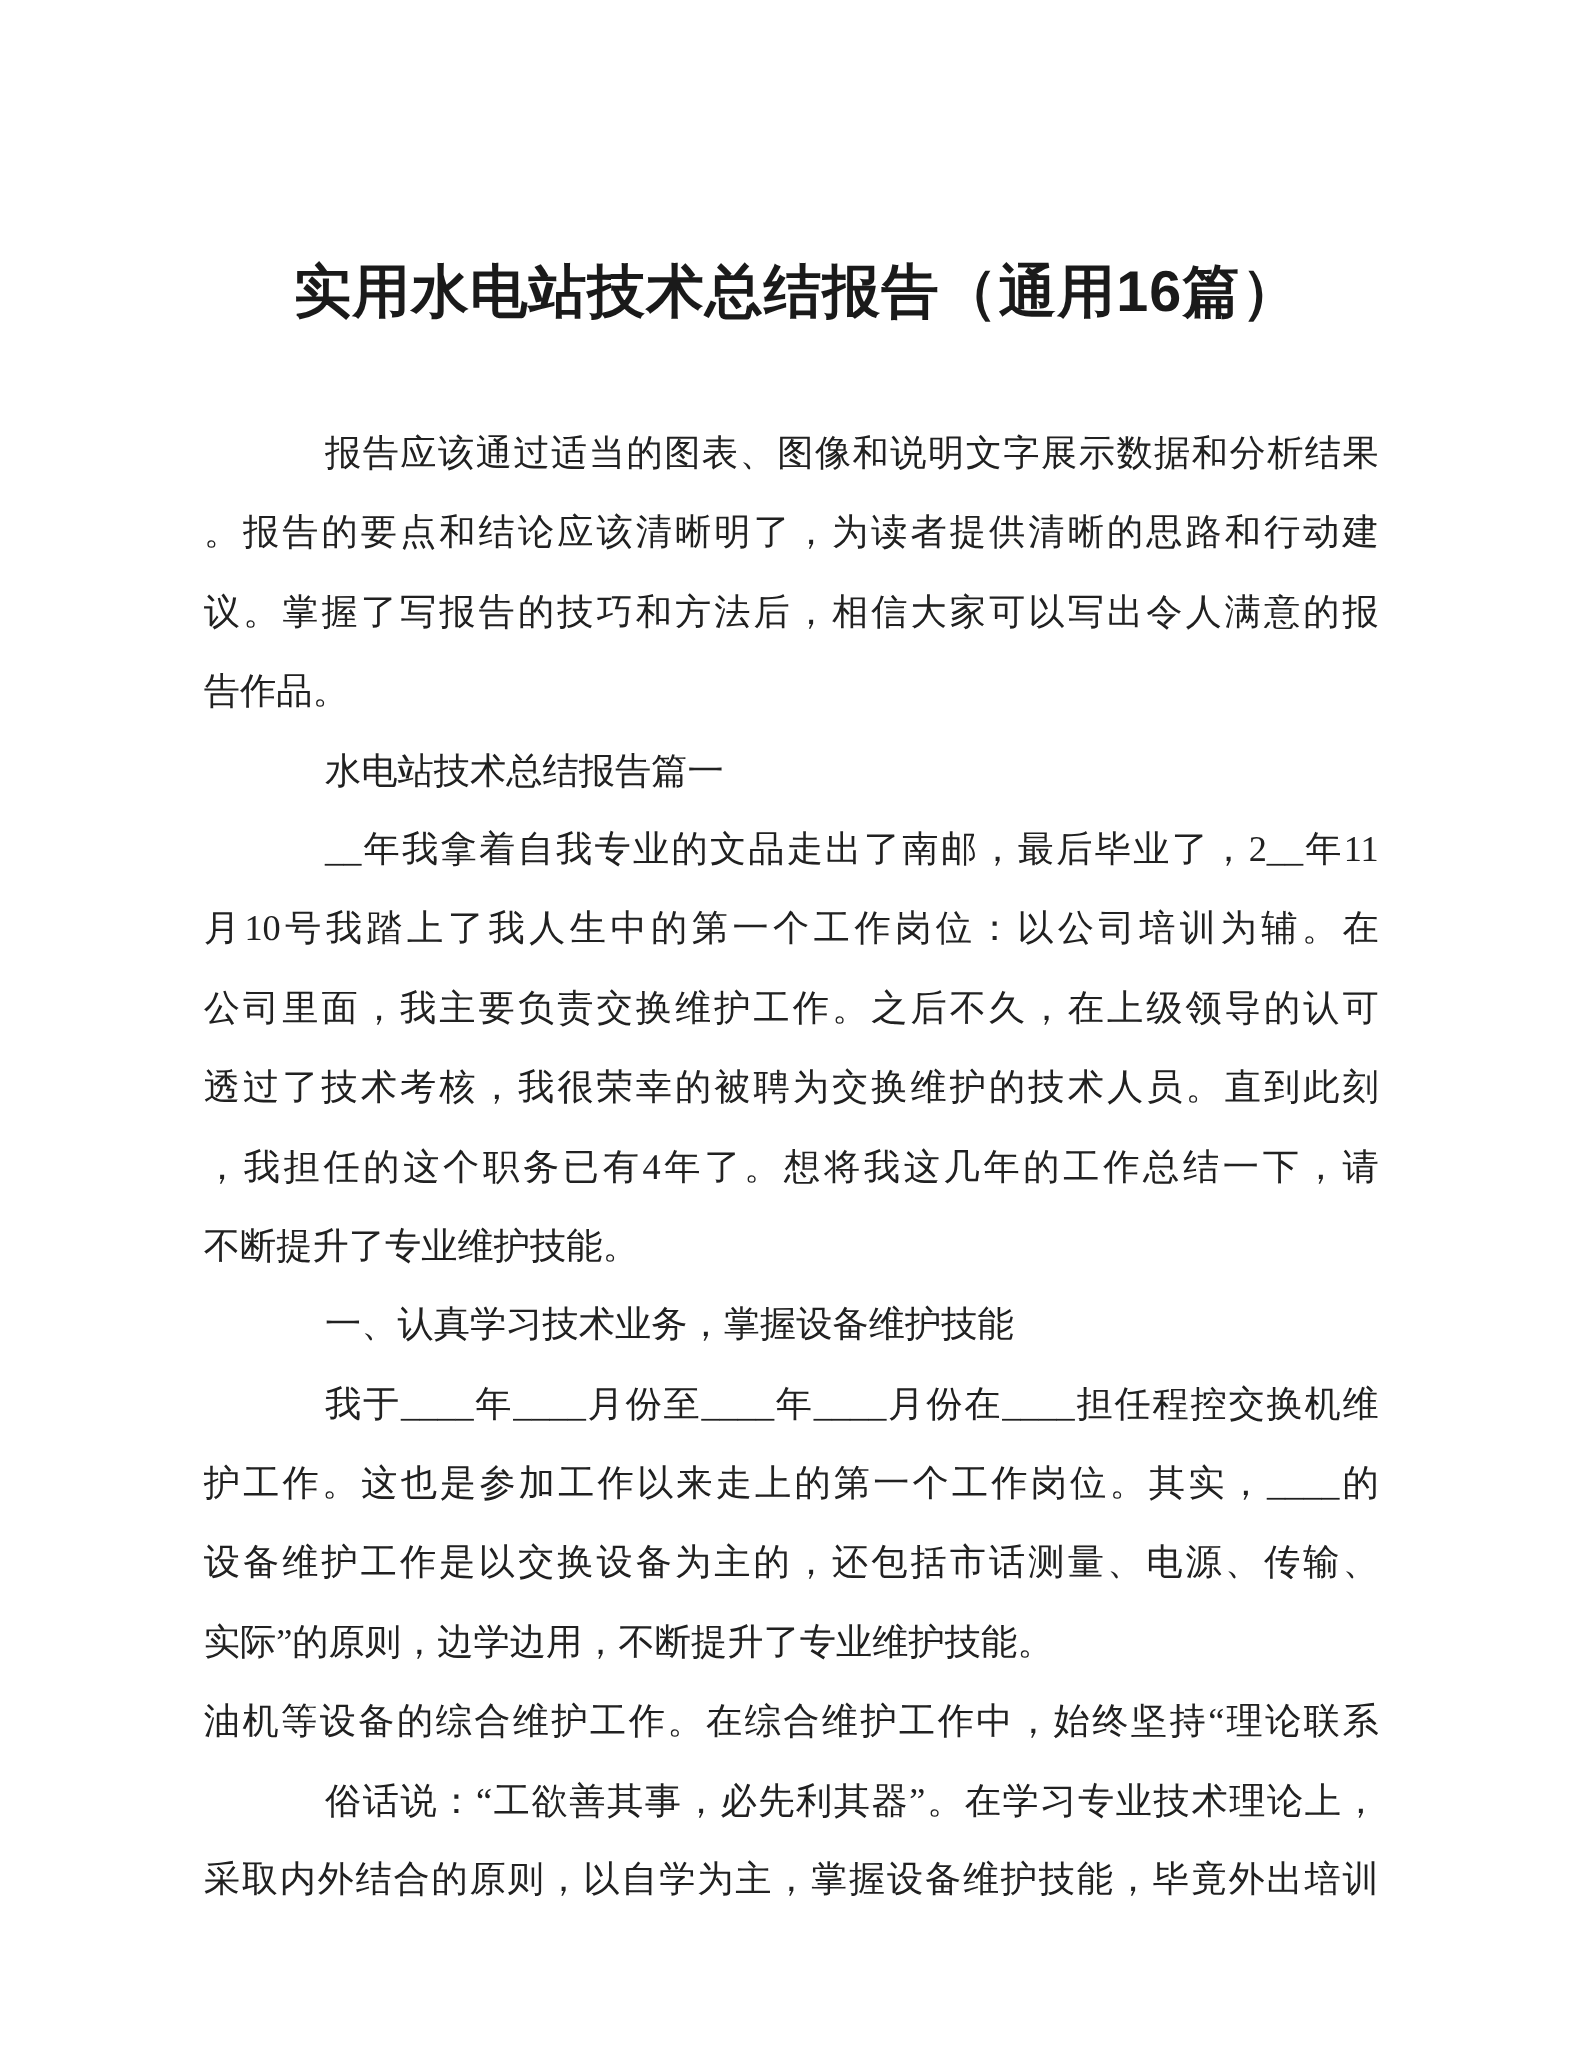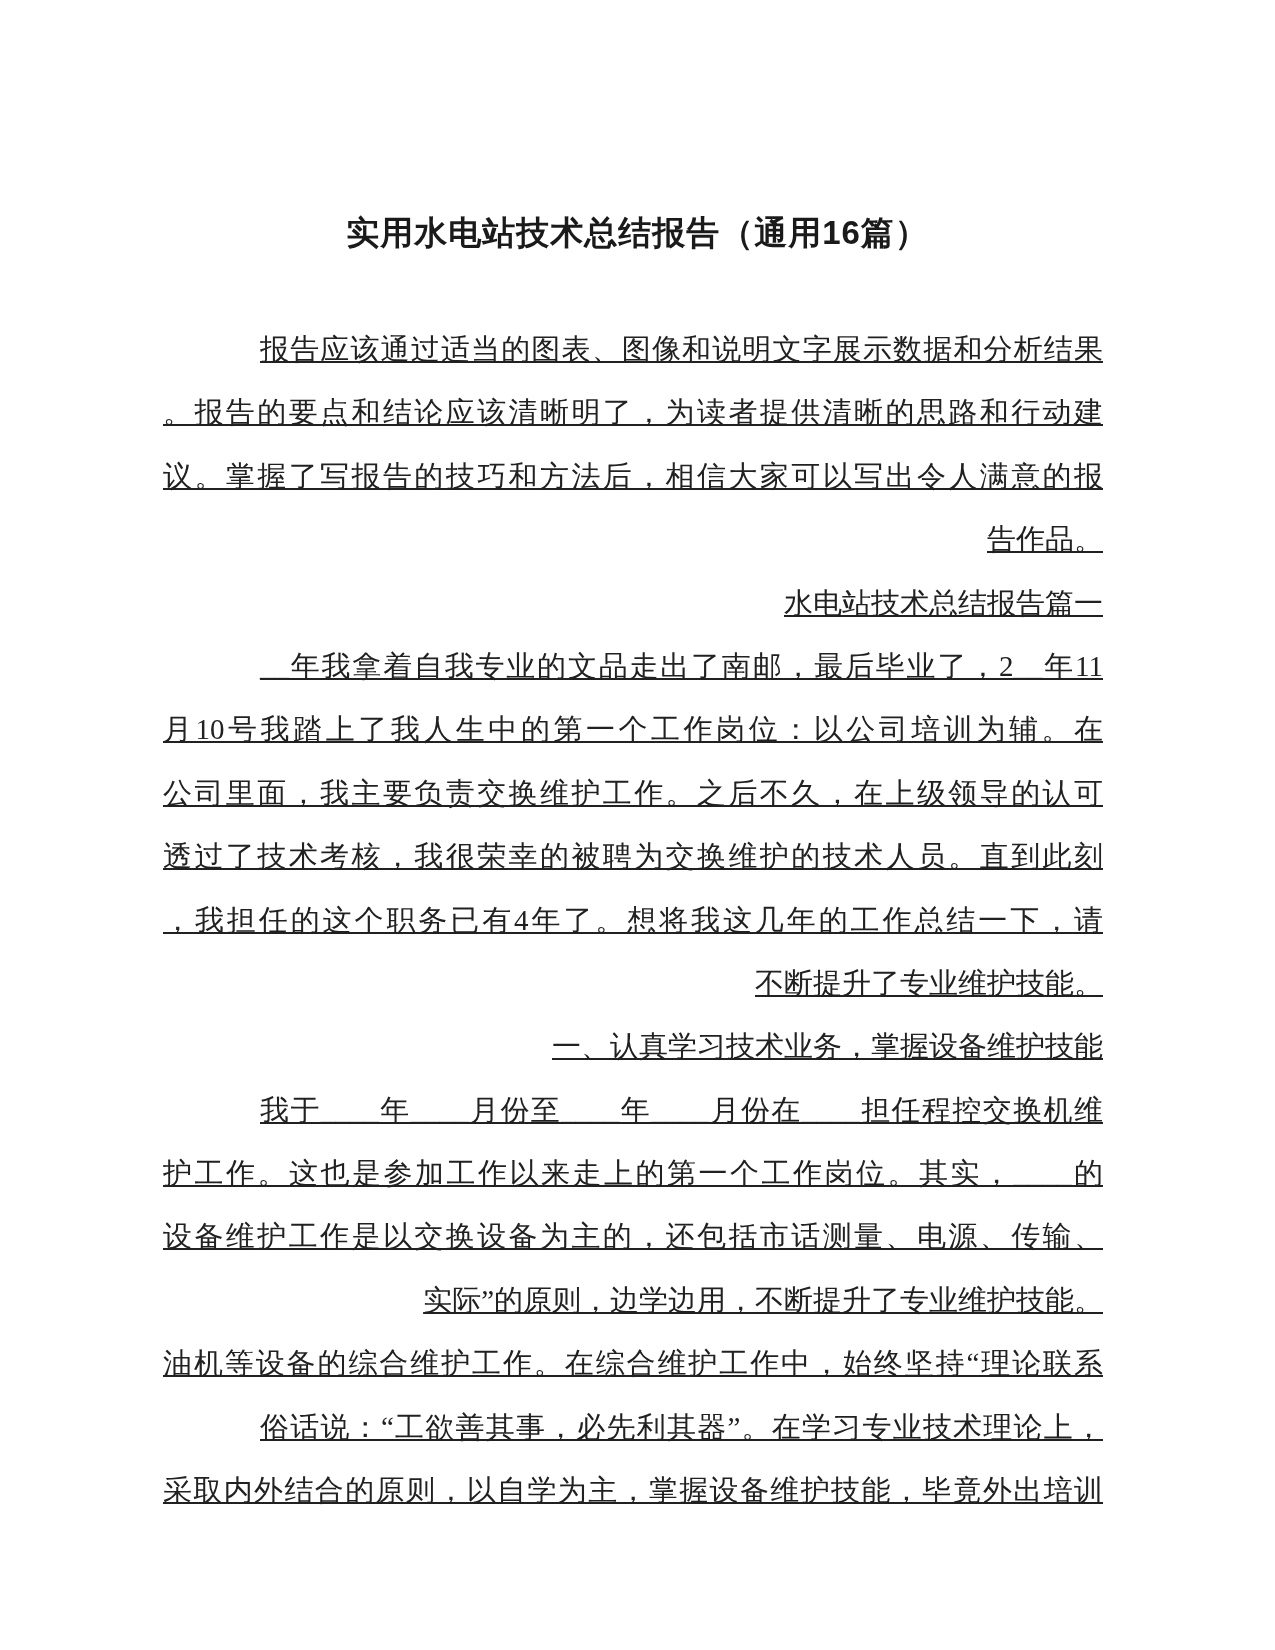--- a/index.html
+++ b/index.html
@@ -17,38 +17,37 @@
     color: #212121;
   }
   .doc-title {
     position: absolute;
     top: 210px;
     left: 0;
     width: 100%;
     text-align: center;
     font-family: "Liberation Sans", "DejaVu Sans", sans-serif;
     font-weight: 700;
-    font-size: 33px;
+    font-size: 46px;
     line-height: 46px;
     letter-spacing: 1px;
     color: #1a1a1a;
   }
   .doc-body {
     position: absolute;
     left: 163px;
-    top: 318px;
+    top: 332px;
     width: 940px;
-    text-decoration: underline;
   }
   .line {
     height: 63.4px;
     line-height: 63.4px;
     font-size: 29px;
     color: #212121;
-    text-align: right;
+    text-align: left;
     overflow: visible;
     white-space: nowrap;
   }
   .line.justify {
     white-space: normal;
     text-align: justify;
     text-align-last: justify;
     text-justify: inter-character;
   }
   .line.indent {

